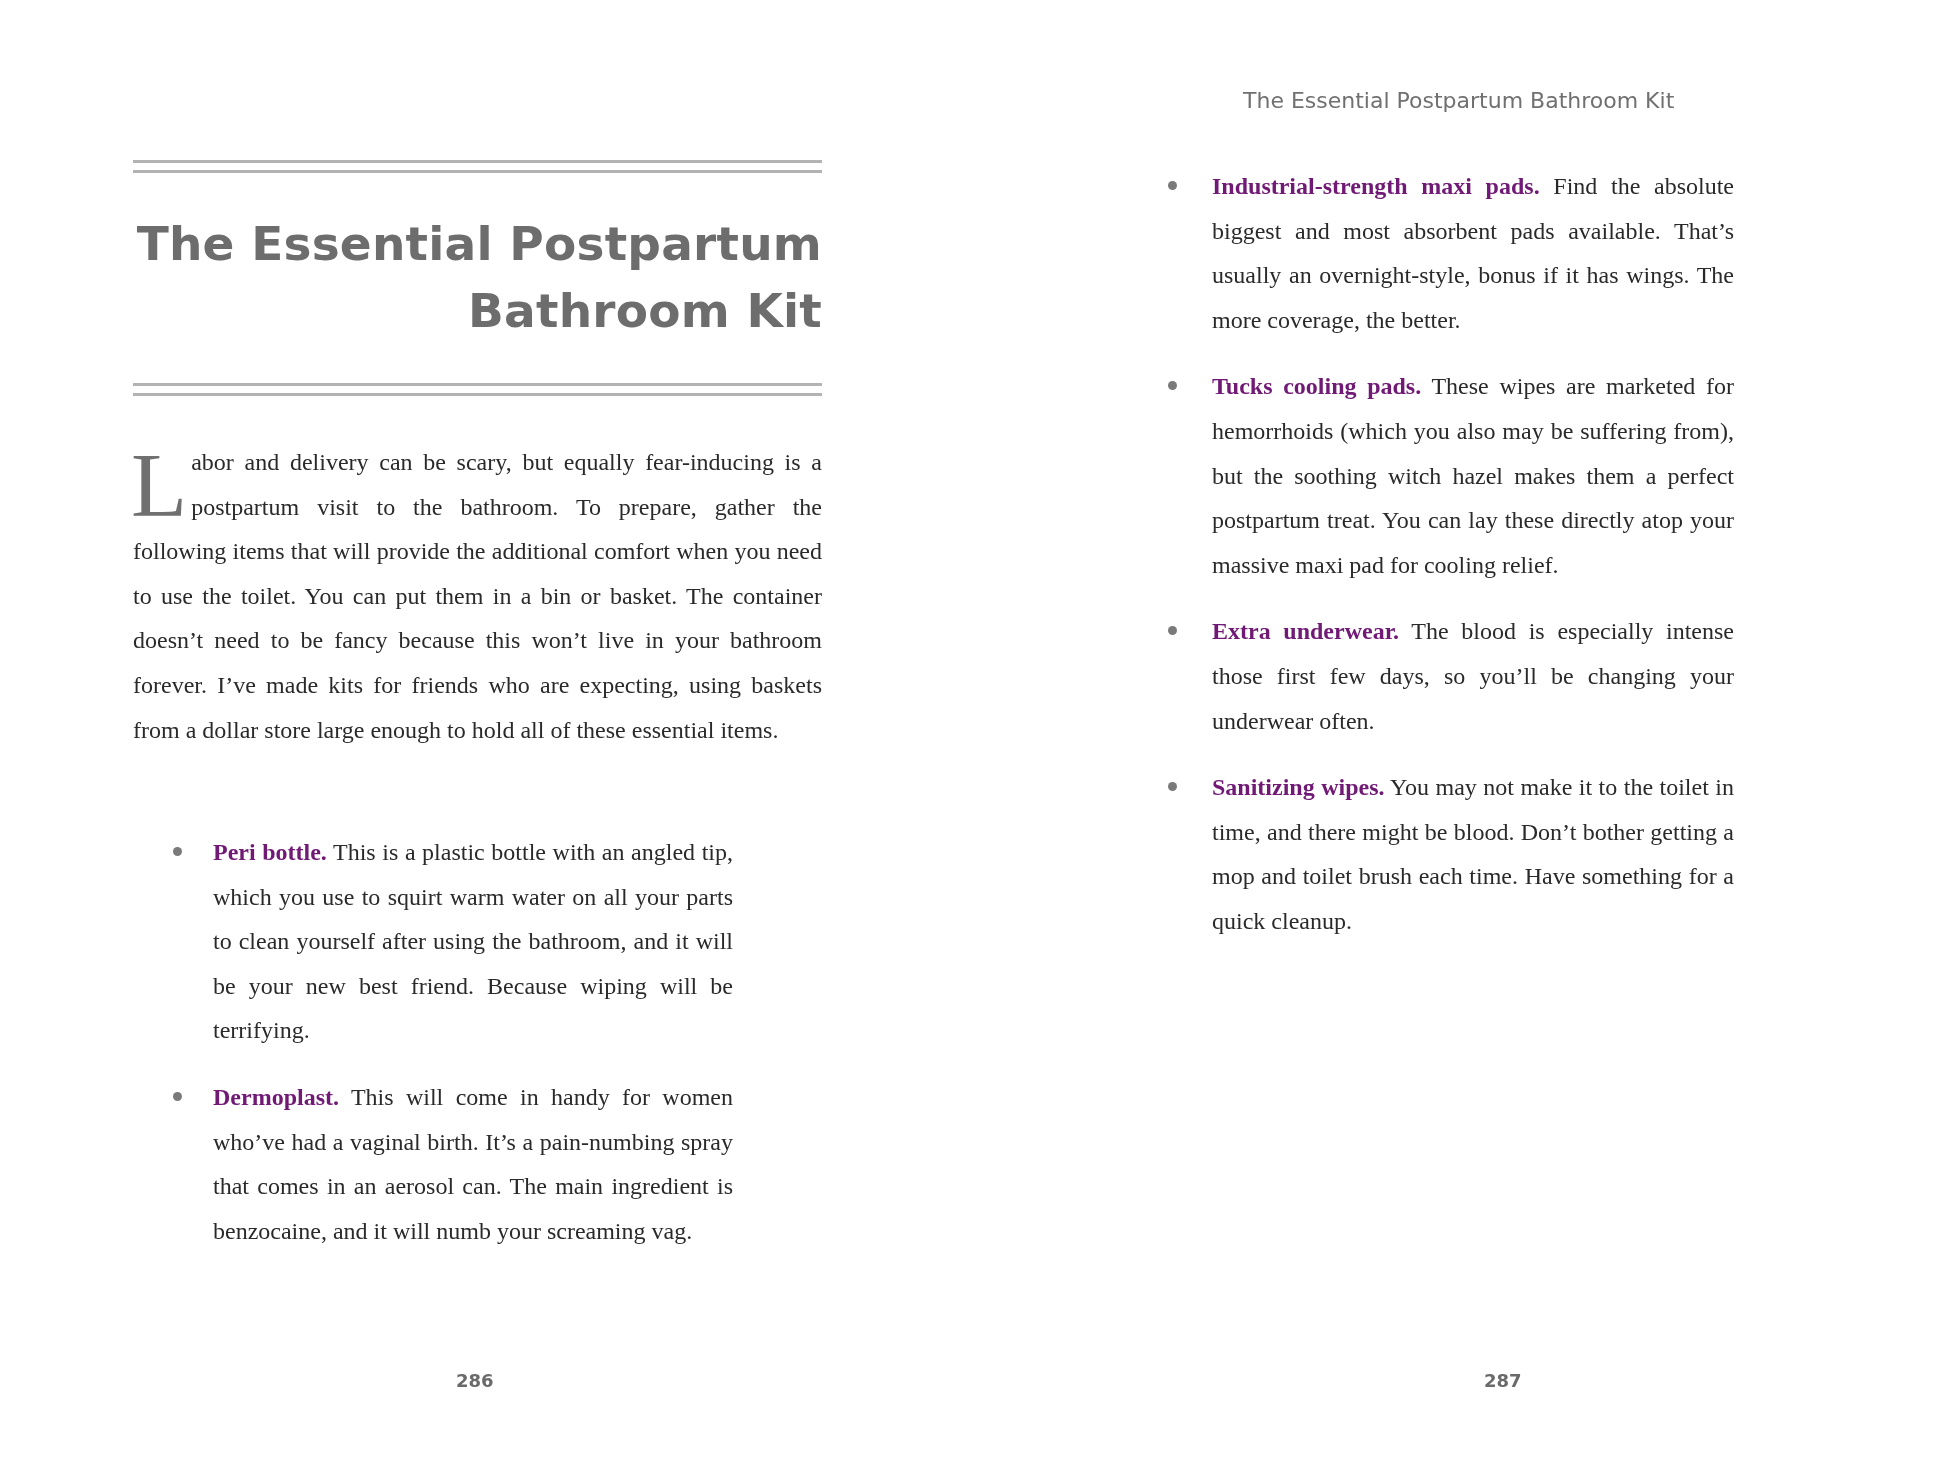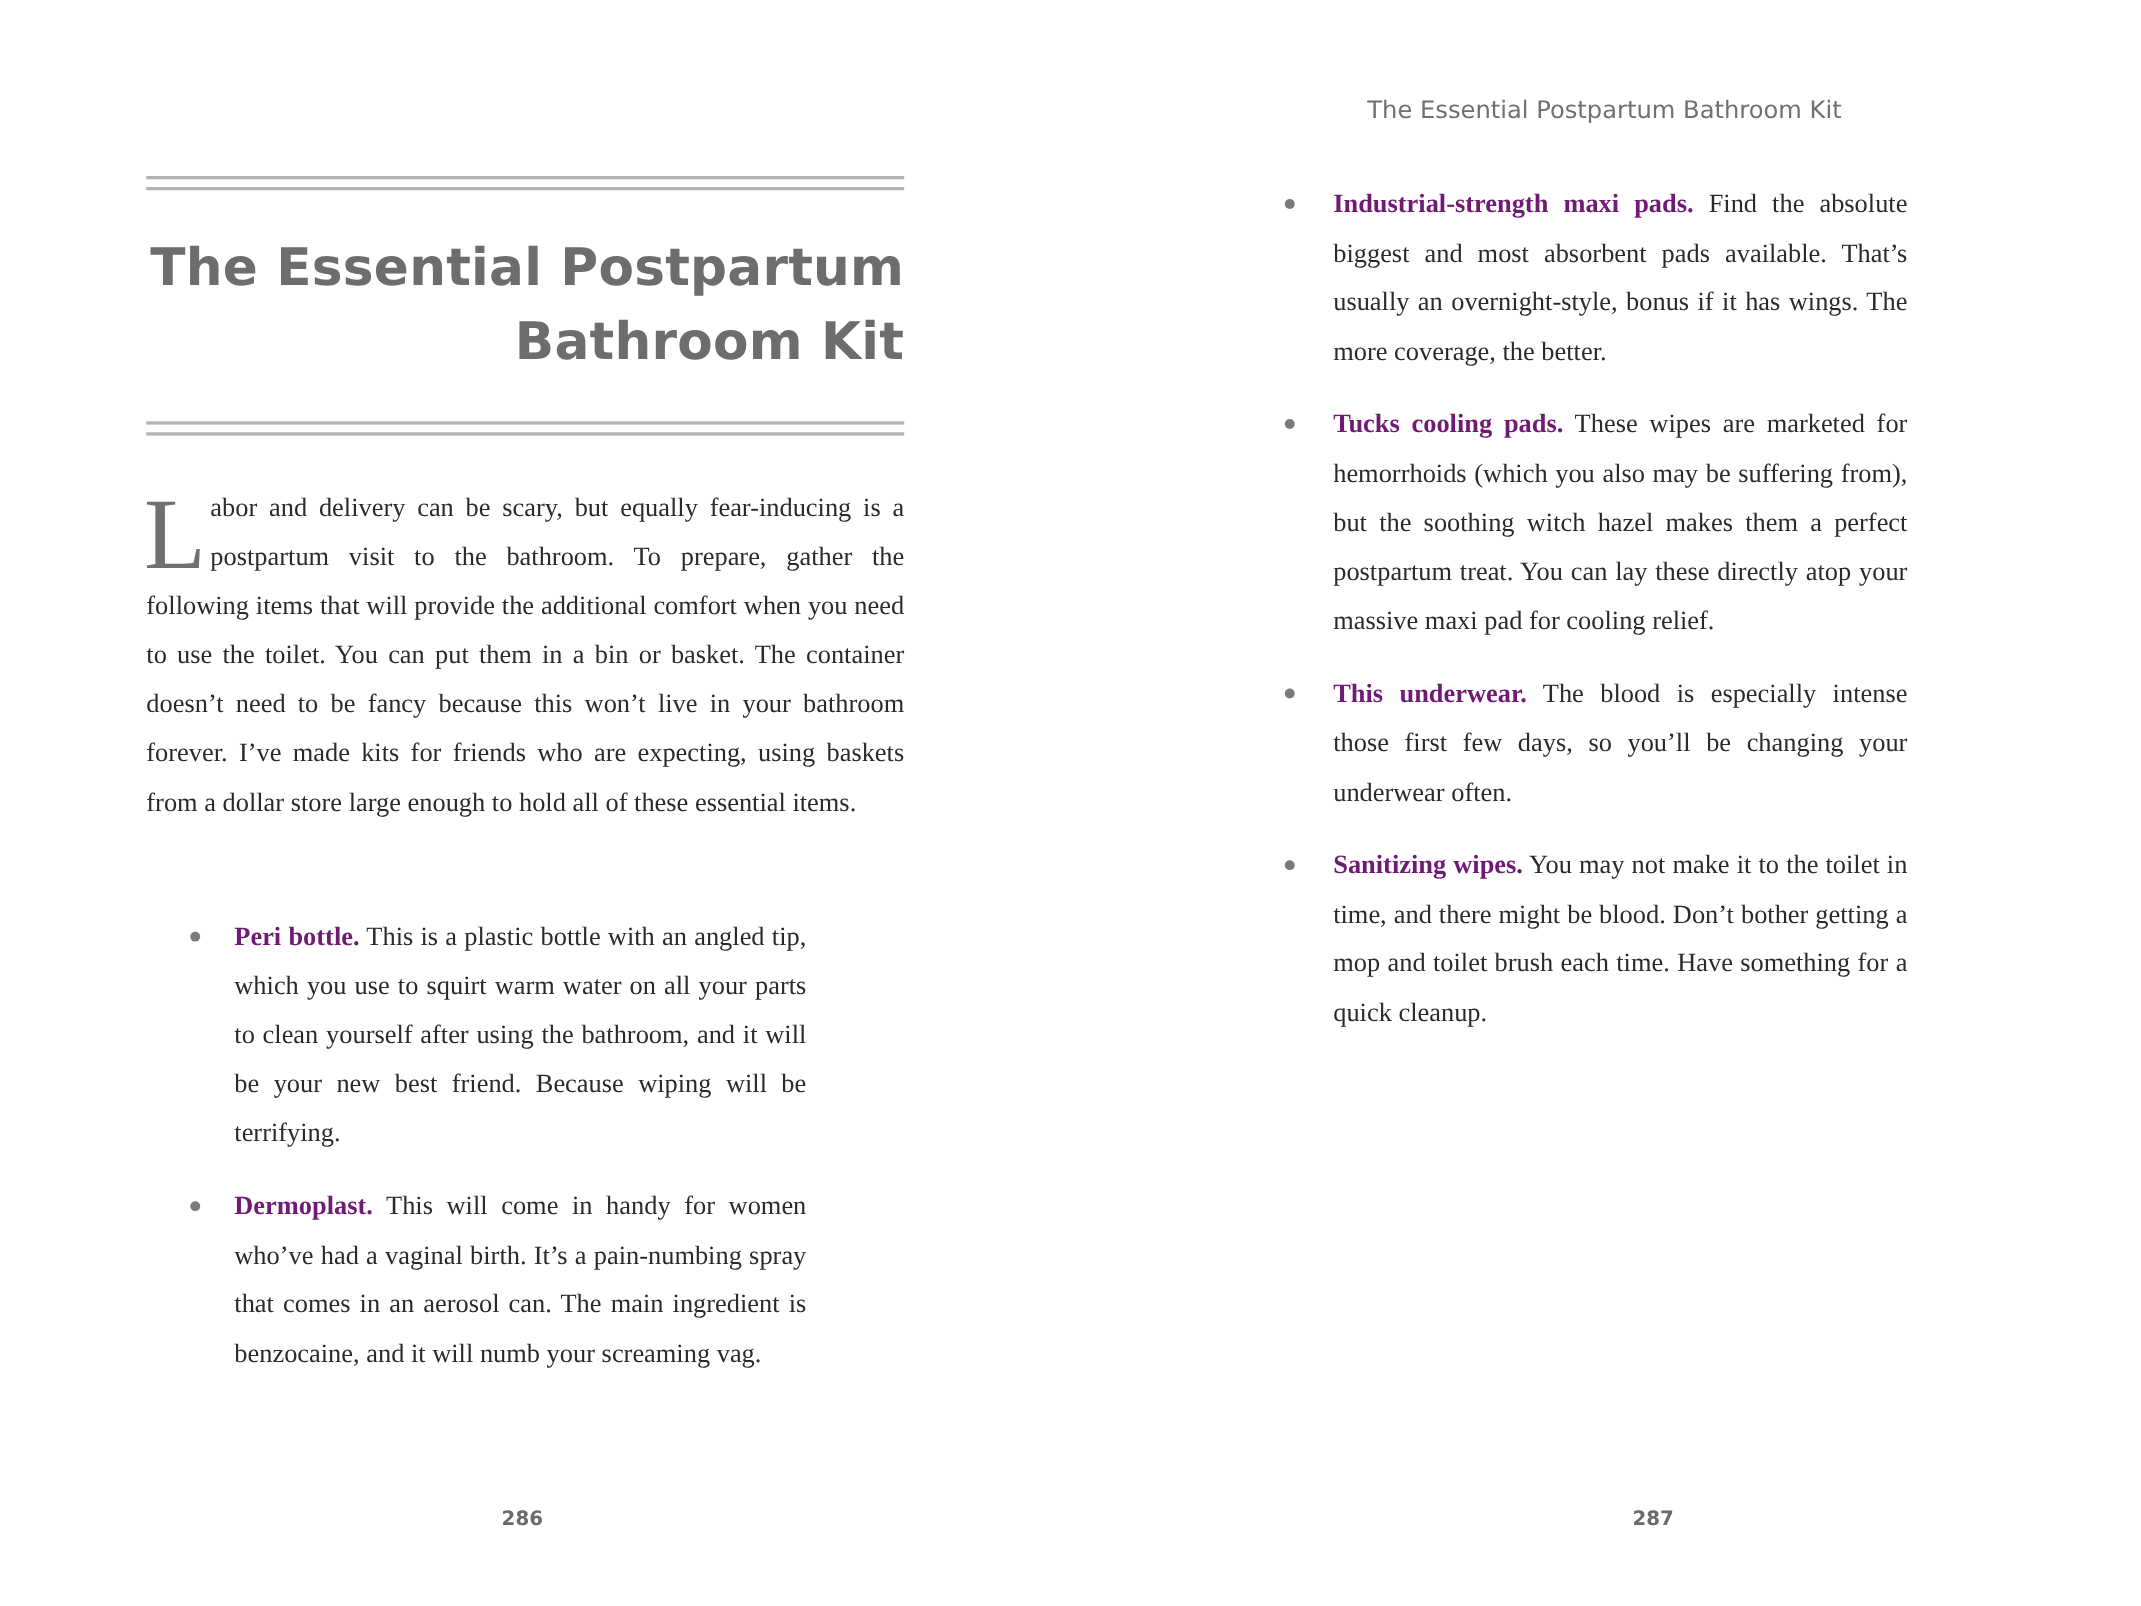--- a/index.html
+++ b/index.html
@@ -102,21 +102,21 @@
     <li class="item">
       <span class="bullet"></span>
       <span class="item-term">Industrial-strength maxi pads.</span><span> Find the absolute biggest and most absorbent pads available. That’s usually an overnight-style, bonus if it has wings. The more coverage, the better.</span>
     </li>
     <li class="item">
       <span class="bullet"></span>
       <span class="item-term">Tucks cooling pads.</span><span> These wipes are marketed for hemorrhoids (which you also may be suffering from), but the soothing witch hazel makes them a perfect postpartum treat. You can lay these directly atop your massive maxi pad for cooling relief.</span>
     </li>
     <li class="item">
       <span class="bullet"></span>
-      <span class="item-term">This underwear.</span><span> The blood is especially intense those first few days, so you’ll be changing your underwear often.</span>
+      <span class="item-term">Extra underwear.</span><span> The blood is especially intense those first few days, so you’ll be changing your underwear often.</span>
     </li>
     <li class="item">
       <span class="bullet"></span>
       <span class="item-term">Sanitizing wipes.</span><span> You may not make it to the toilet in time, and there might be blood. Don’t bother getting a mop and toilet brush each time. Have something for a quick cleanup.</span>
     </li>
   </ul>
 
   <div class="folio folio-right">287</div>
 </div>
 

